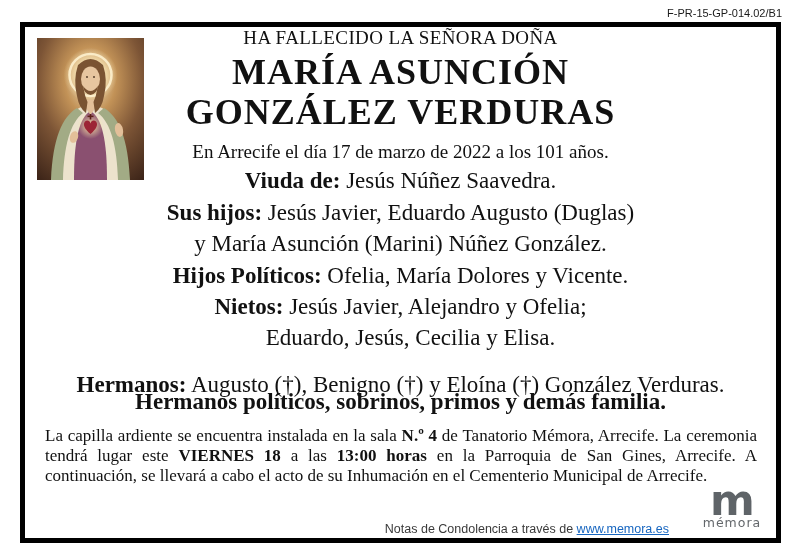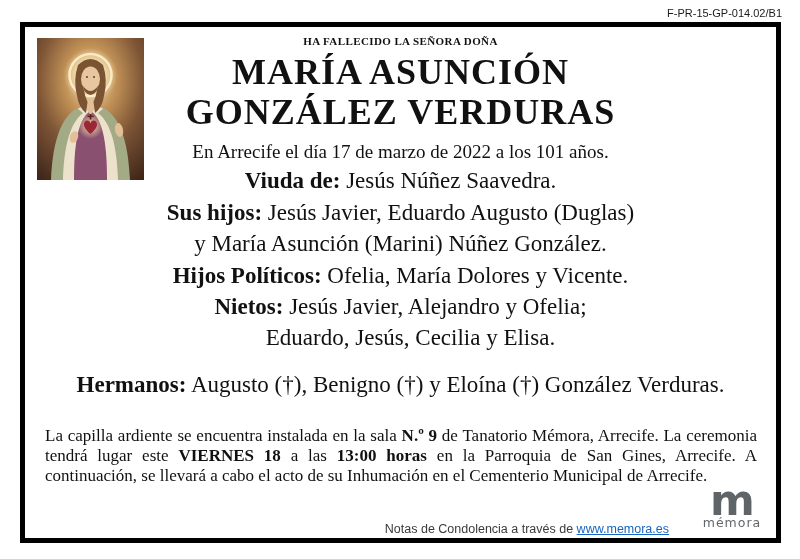--- a/index.html
+++ b/index.html
@@ -21,21 +21,21 @@
     width: 761px; height: 521px;
     border: 5px solid #000;
     box-sizing: border-box;
     background: #fff;
   }
   .jesus {
     position: absolute; left: 12px; top: 11px;
     width: 107px; height: 142px;
   }
   .line { position: absolute; left: 0; right: 0; text-align: center; white-space: nowrap; }
-  .pre-title { top: 8px; font-size: 11px; font-weight: bold; letter-spacing: 0.4px; }
+  .pre-title { top: 0; font-size: 19px; font-weight: normal; letter-spacing: 0.4px; }
   .name-block { top: 25px; font-size: 36px; font-weight: bold; line-height: 40px; letter-spacing: 1px; }
   .death-info { top: 114px; font-size: 19px; }
   .fam { font-size: 23px; }
   .fam b { font-weight: bold; }
   .t-141 { top: 141px; } .t-173 { top: 173px; } .t-204 { top: 204px; }
   .t-236 { top: 236px; font-family: Liberation Serif, serif; } .t-267 { top: 267px; } .t-298 { top: 298px; padding-left: 20px; }
   .t-330 { top: 345px; } .t-362 { top: 362px; font-weight: bold; }
   .notice {
     position: absolute; left: 20px; top: 399px; width: 712px;
     font-size: 17px; line-height: 20px; text-align: justify;
@@ -126,22 +126,23 @@
   </div>
   <div class="line death-info">En Arrecife el día 17 de marzo de 2022 a los 101 años.</div>
 
   <div class="line fam t-141"><b>Viuda de:</b><span> Jesús Núñez Saavedra.</span></div>
   <div class="line fam t-173"><b>Sus hijos:</b><span> Jesús Javier, Eduardo Augusto (Duglas)</span></div>
   <div class="line fam t-204"><b></b><span>y María Asunción (Marini) Núñez González.</span></div>
   <div class="line fam t-236"><b>Hijos Políticos:</b><span> Ofelia, María Dolores y Vicente.</span></div>
   <div class="line fam t-267"><b>Nietos:</b><span> Jesús Javier, Alejandro y Ofelia;</span></div>
   <div class="line fam t-298"><b></b><span>Eduardo, Jesús, Cecilia y Elisa.</span></div>
   <div class="line fam t-330"><b>Hermanos:</b><span> Augusto (†), Benigno (†) y Eloína (†) González Verduras.</span></div>
+  <div class="line fam t-362"><b>Hermanos políticos, sobrinos, primos y demás familia.</b><span></span></div>
 
-  <div class="notice"><span>La capilla ardiente se encuentra instalada en la sala </span><b>N.º 9</b><span> de Tanatorio Mémora, Arrecife. La ceremonia tendrá lugar este </span><b>VIERNES 18</b><span> a las </span><b>13:00 horas</b><span> en la Parroquia de San Gines, Arrecife. A continuación, se llevará a cabo el acto de su Inhumación en el Cementerio Municipal de Arrecife.</span></div>
+  <div class="notice"><span>La capilla ardiente se encuentra instalada en la sala </span><b>N.º 4</b><span> de Tanatorio Mémora, Arrecife. La ceremonia tendrá lugar este </span><b>VIERNES 18</b><span> a las </span><b>13:00 horas</b><span> en la Parroquia de San Gines, Arrecife. A continuación, se llevará a cabo el acto de su Inhumación en el Cementerio Municipal de Arrecife.</span></div>
 
   <div class="footer-note"><span>Notas de Condolencia a través de </span><a href="#">www.memora.es</a></div>
 
   <div class="logo">
     <span class="logo-m">m</span>
     <span class="logo-text">mémora</span>
   </div>
 
 </div>
 

